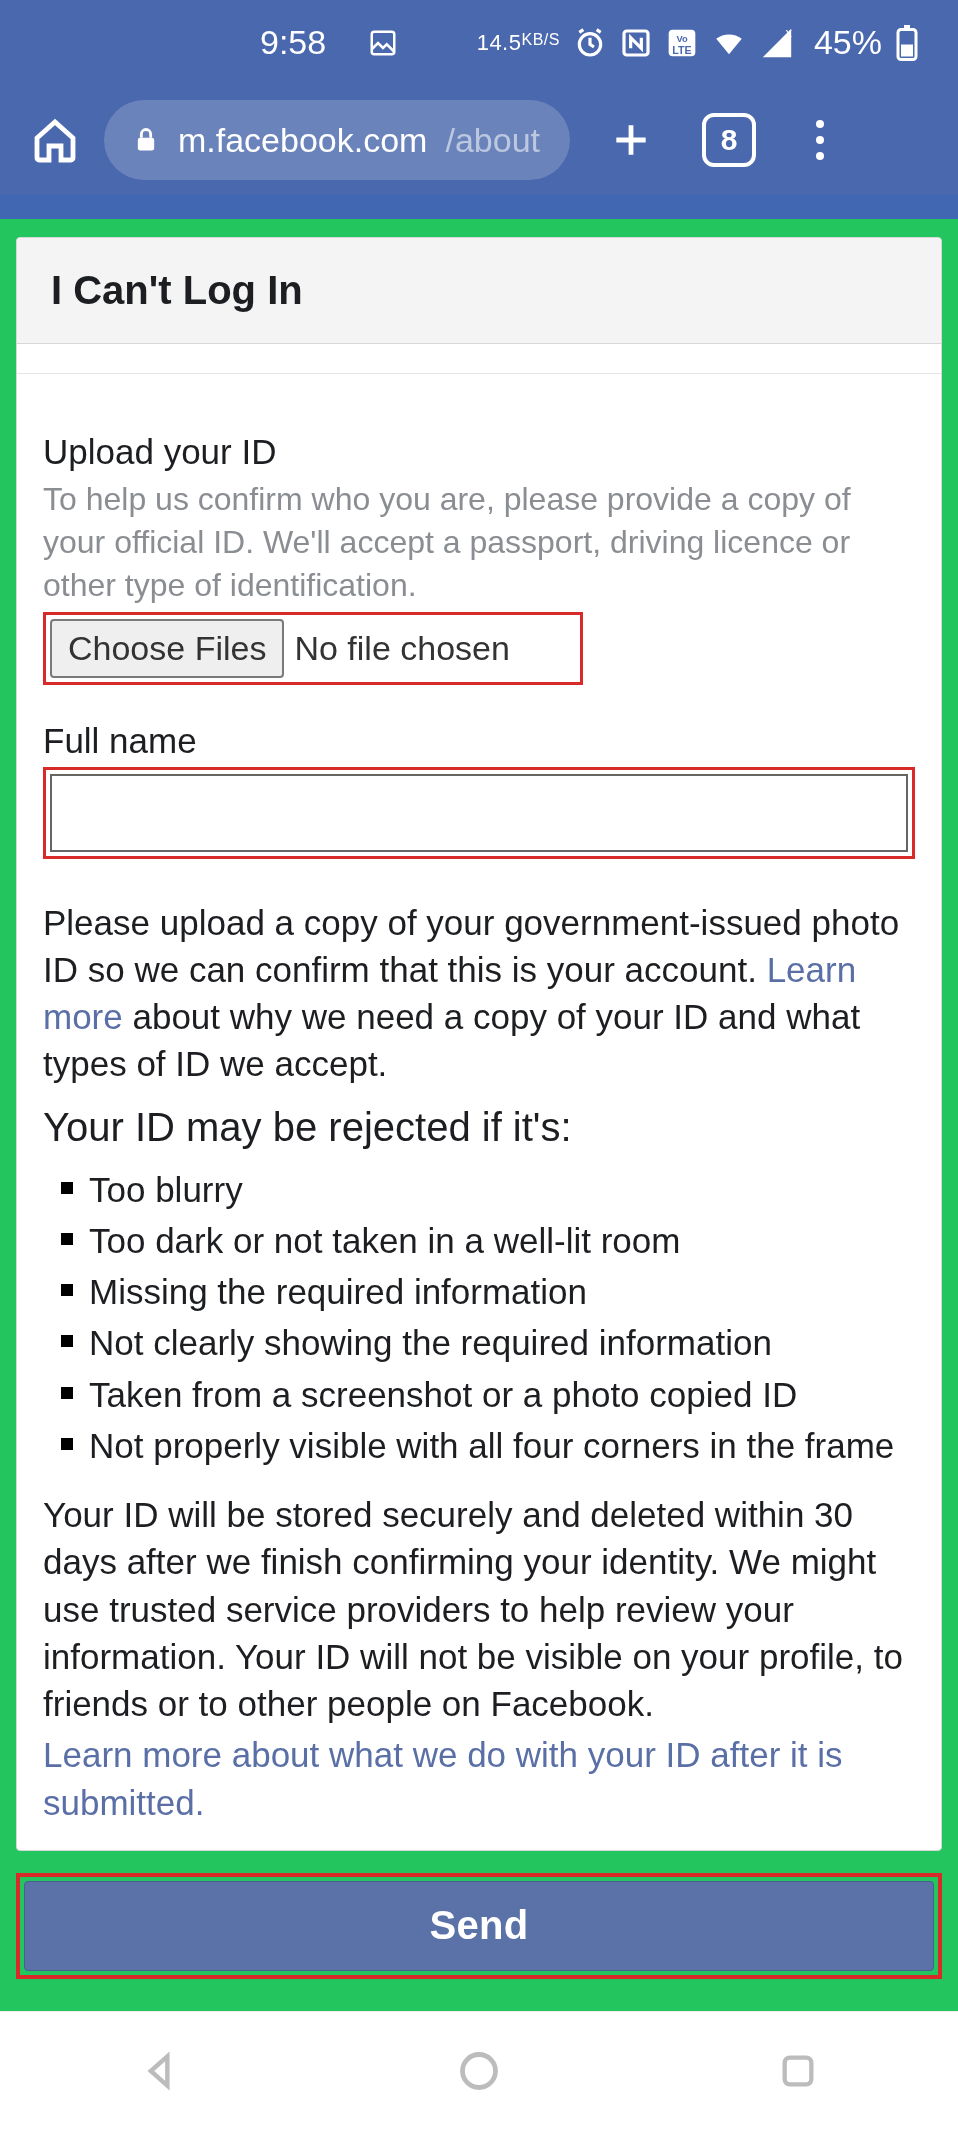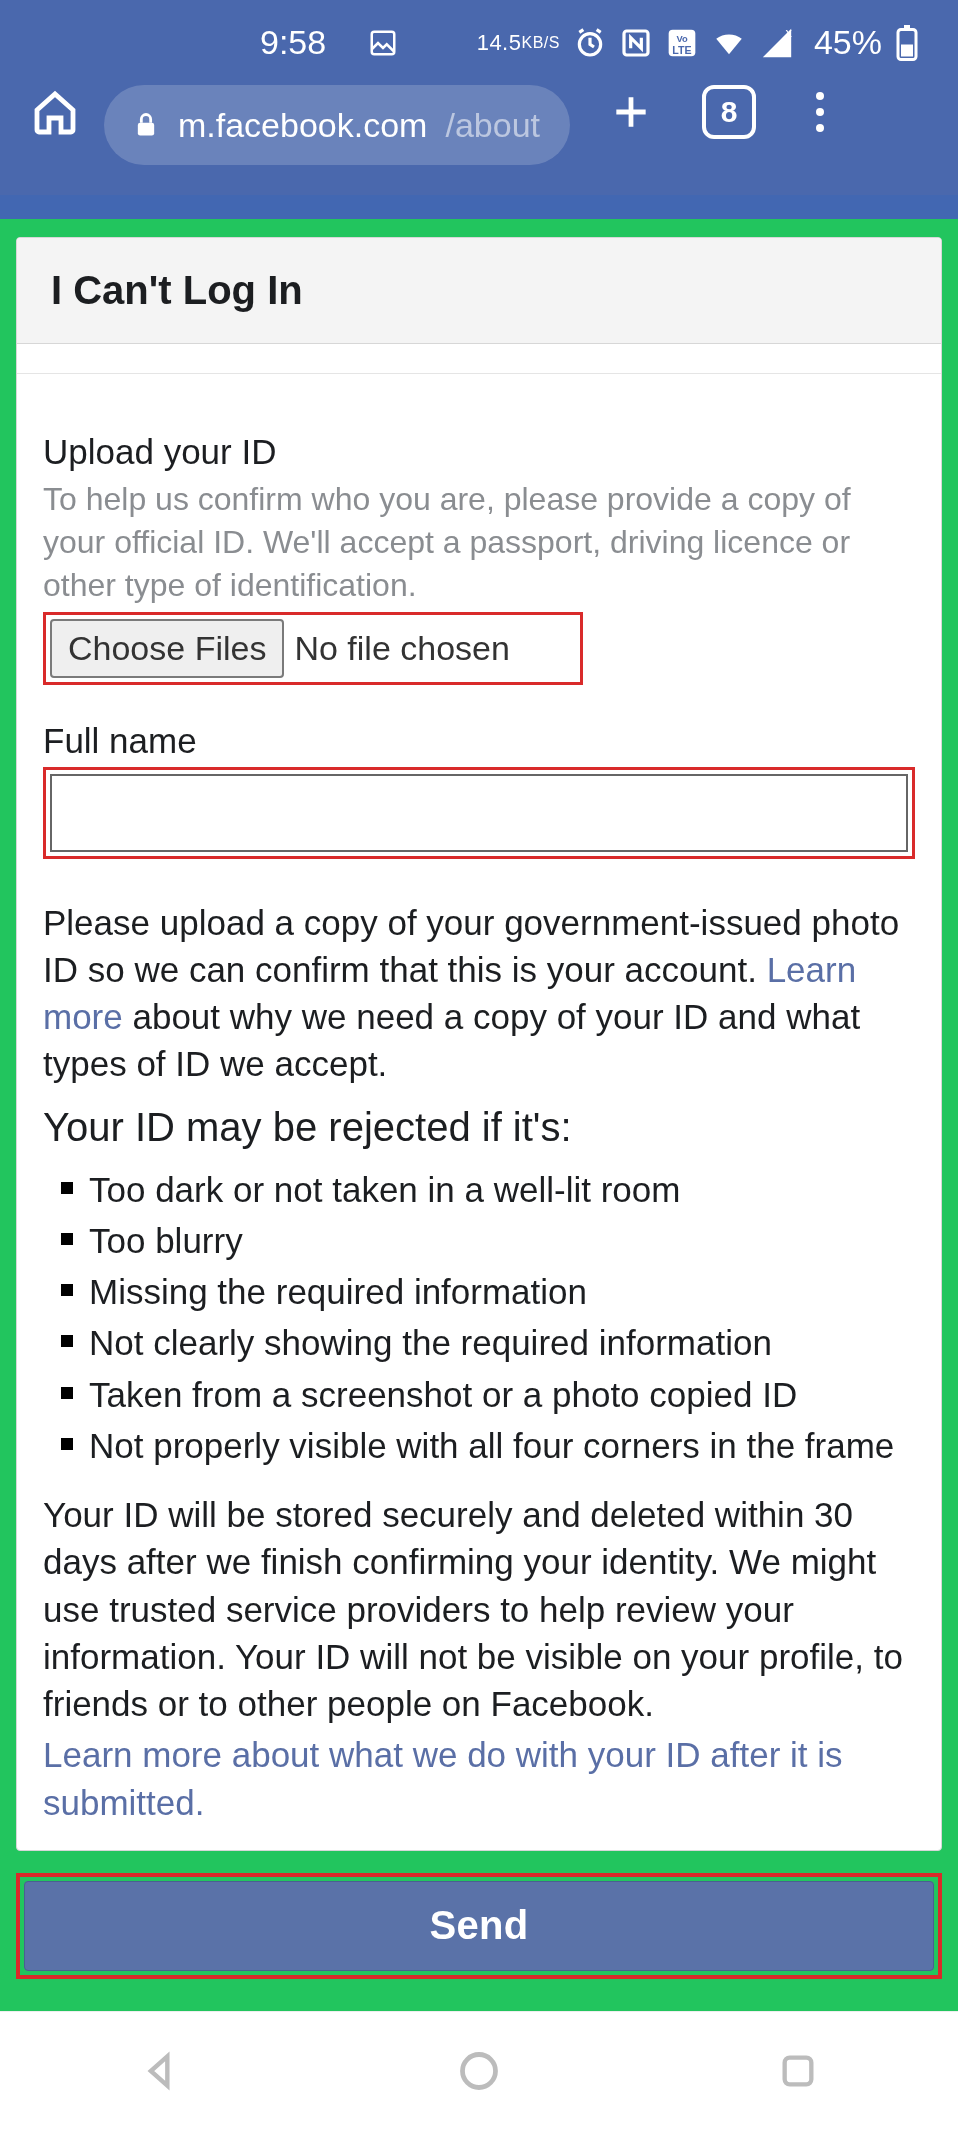--- a/index.html
+++ b/index.html
@@ -5,26 +5,26 @@
   * { box-sizing: border-box; margin: 0; padding: 0; }
   html, body { width: 958px; height: 2129px; font-family: Helvetica, Arial, sans-serif; background: #fff; overflow: hidden; }
   body { display: flex; flex-direction: column; }
 
   
   .chrome { background: #4a68ad; color: #fff; }
   .statusbar { height: 85px; display: flex; align-items: center; justify-content: flex-end; padding: 0 40px; font-size: 30px; }
   .statusbar .time { position: absolute; left: 260px; font-size: 34px; font-weight: 500; }
   .statusbar .spacer { flex: 1; }
   .status-icons { display: flex; align-items: center; gap: 14px; }
-  .status-icons > span { display: inline-flex; align-items: center; justify-content: center; }
+  .status-icons > span { display: inline-flex; align-items: flex-start; justify-content: center; }
   .kbs { font-size: 16px; line-height: 1; text-align: right; letter-spacing: .5px; }
   .kbs .num { font-size: 22px; display:block; }
   .battery-pct { font-size: 34px; margin-left: 6px; }
 
-  .urlbar-row { height: 110px; display: flex; align-items: flex-start; padding: 0 28px; gap: 22px; }
+  .urlbar-row { height: 110px; display: flex; align-items: center; padding: 0 28px; gap: 22px; }
   .home-btn { width: 54px; height: 54px; display: flex; align-items: center; justify-content: center; }
   .urlbar { flex: 0 0 466px; height: 80px; background: rgba(255,255,255,0.18); border-radius: 40px; display: flex; align-items: center; padding: 0 28px; gap: 18px; font-size: 34px; }
   .urlbar .host { color: #fff; white-space: nowrap; }
   .urlbar .path { color: rgba(255,255,255,0.55); white-space: nowrap; overflow: hidden; }
   .add-tab { width: 54px; height: 54px; display:flex; align-items:center; justify-content:center; margin-left: 12px; }
   .tab-count { width: 54px; height: 54px; border: 4px solid #fff; border-radius: 12px; display:flex; align-items:center; justify-content:center; font-size: 30px; font-weight: 700; margin-left: 22px; }
   .kebab { width: 40px; height: 54px; display:flex; flex-direction:column; align-items:center; justify-content:center; gap:8px; margin-left: 22px; }
   .kebab span { width: 8px; height: 8px; background:#fff; border-radius:50%; }
   .bluebar { height: 24px; background: #4267b2; }
 
@@ -183,22 +183,22 @@
         <div class="text-input-wrap">
           <input class="text-input" type="text" value="" style="">
         </div>
       </div>
 
       <div class="para">
         <span>Please upload a copy of your government-issued photo ID so we can confirm that this is your account. </span><a href="#" class="linklike">Learn more</a><span> about why we need a copy of your ID and what types of ID we accept.</span>
       </div>
       <div class="para2">Your ID may be rejected if it's:</div>
       <ul class="reject">
+        <li>Too blurry</li>
         <li>Too dark or not taken in a well-lit room</li>
-        <li>Too blurry</li>
         <li>Missing the required information</li>
         <li>Not clearly showing the required information</li>
         <li>Taken from a screenshot or a photo copied ID</li>
         <li>Not properly visible with all four corners in the frame</li>
       </ul>
       <div class="storage">Your ID will be stored securely and deleted within 30 days after we finish confirming your identity. We might use trusted service providers to help review your information. Your ID will not be visible on your profile, to friends or to other people on Facebook.</div>
       <div class="learn2"><a href="#" class="linklike">Learn more about what we do with your ID after it is submitted.</a></div>
     </div>
   </div>
 

